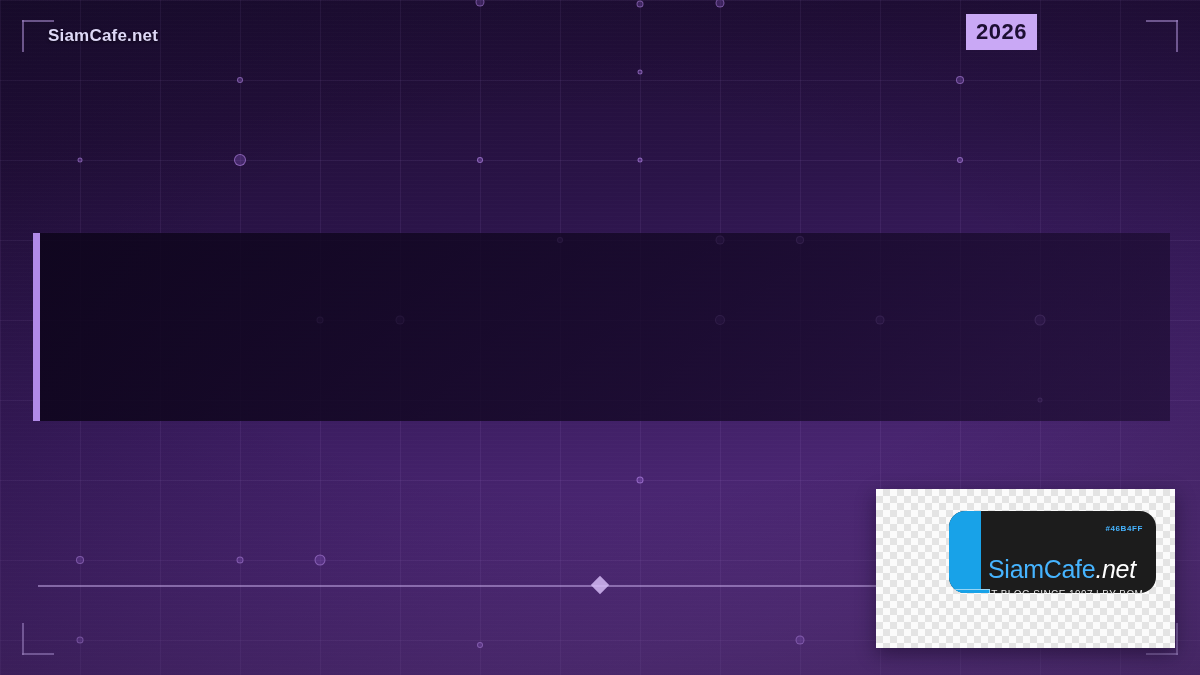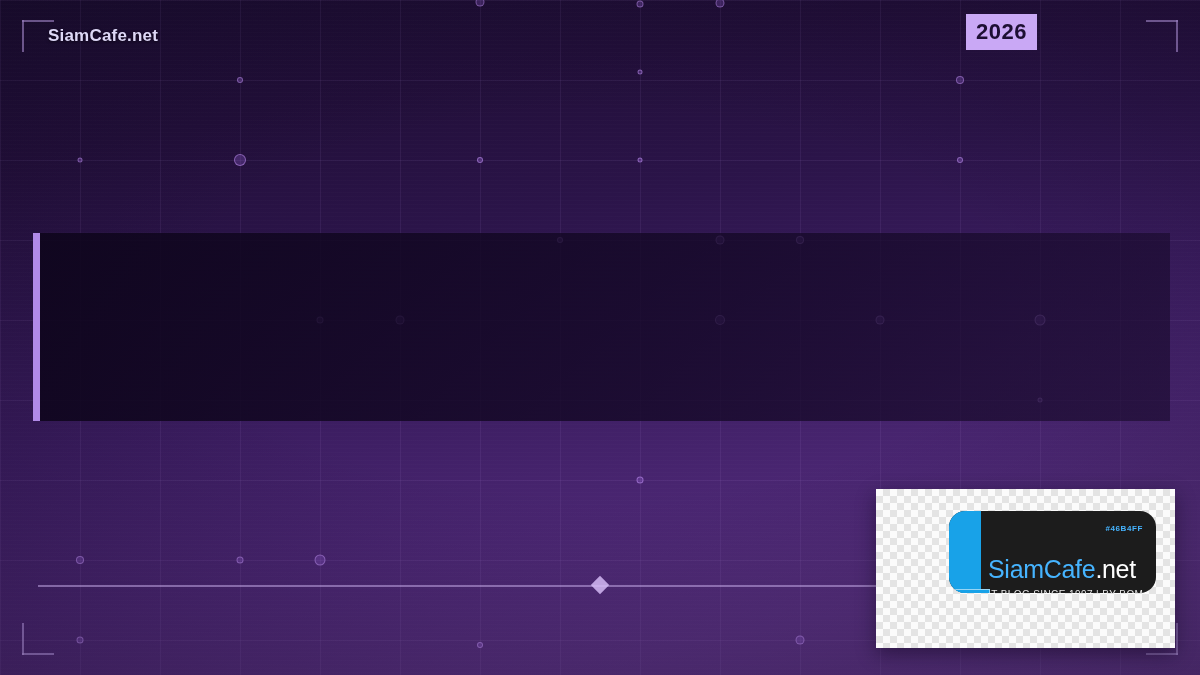--- a/index.html
+++ b/index.html
@@ -134,21 +134,21 @@
   }
   .logo-hex {
     position:absolute; right:13px; top:13px;
     font-size:8px; font-weight:bold; color:#46B4FF; letter-spacing:.6px;
   }
   .logo-name {
     position:absolute; left:39px; top:44px;
     font-size:25px; font-weight:normal; letter-spacing:-.3px;
     color:#46B4FF; white-space:nowrap;
   }
-  .logo-name .tld { color:#ffffff; }
+  .logo-name .tld { color:#ffffff;font-style:italic; }
   .logo-tag {
     position:absolute; left:39px; top:78px;
     font-size:10px; color:#e9e9e9; letter-spacing:.4px;
     white-space:nowrap;
   }
   .ribbon {
     position:absolute; left:4px; top:78px;
     width:37px; height:36px;
     background:#18a2e8;
     border:1px solid rgba(255,255,255,.55);

